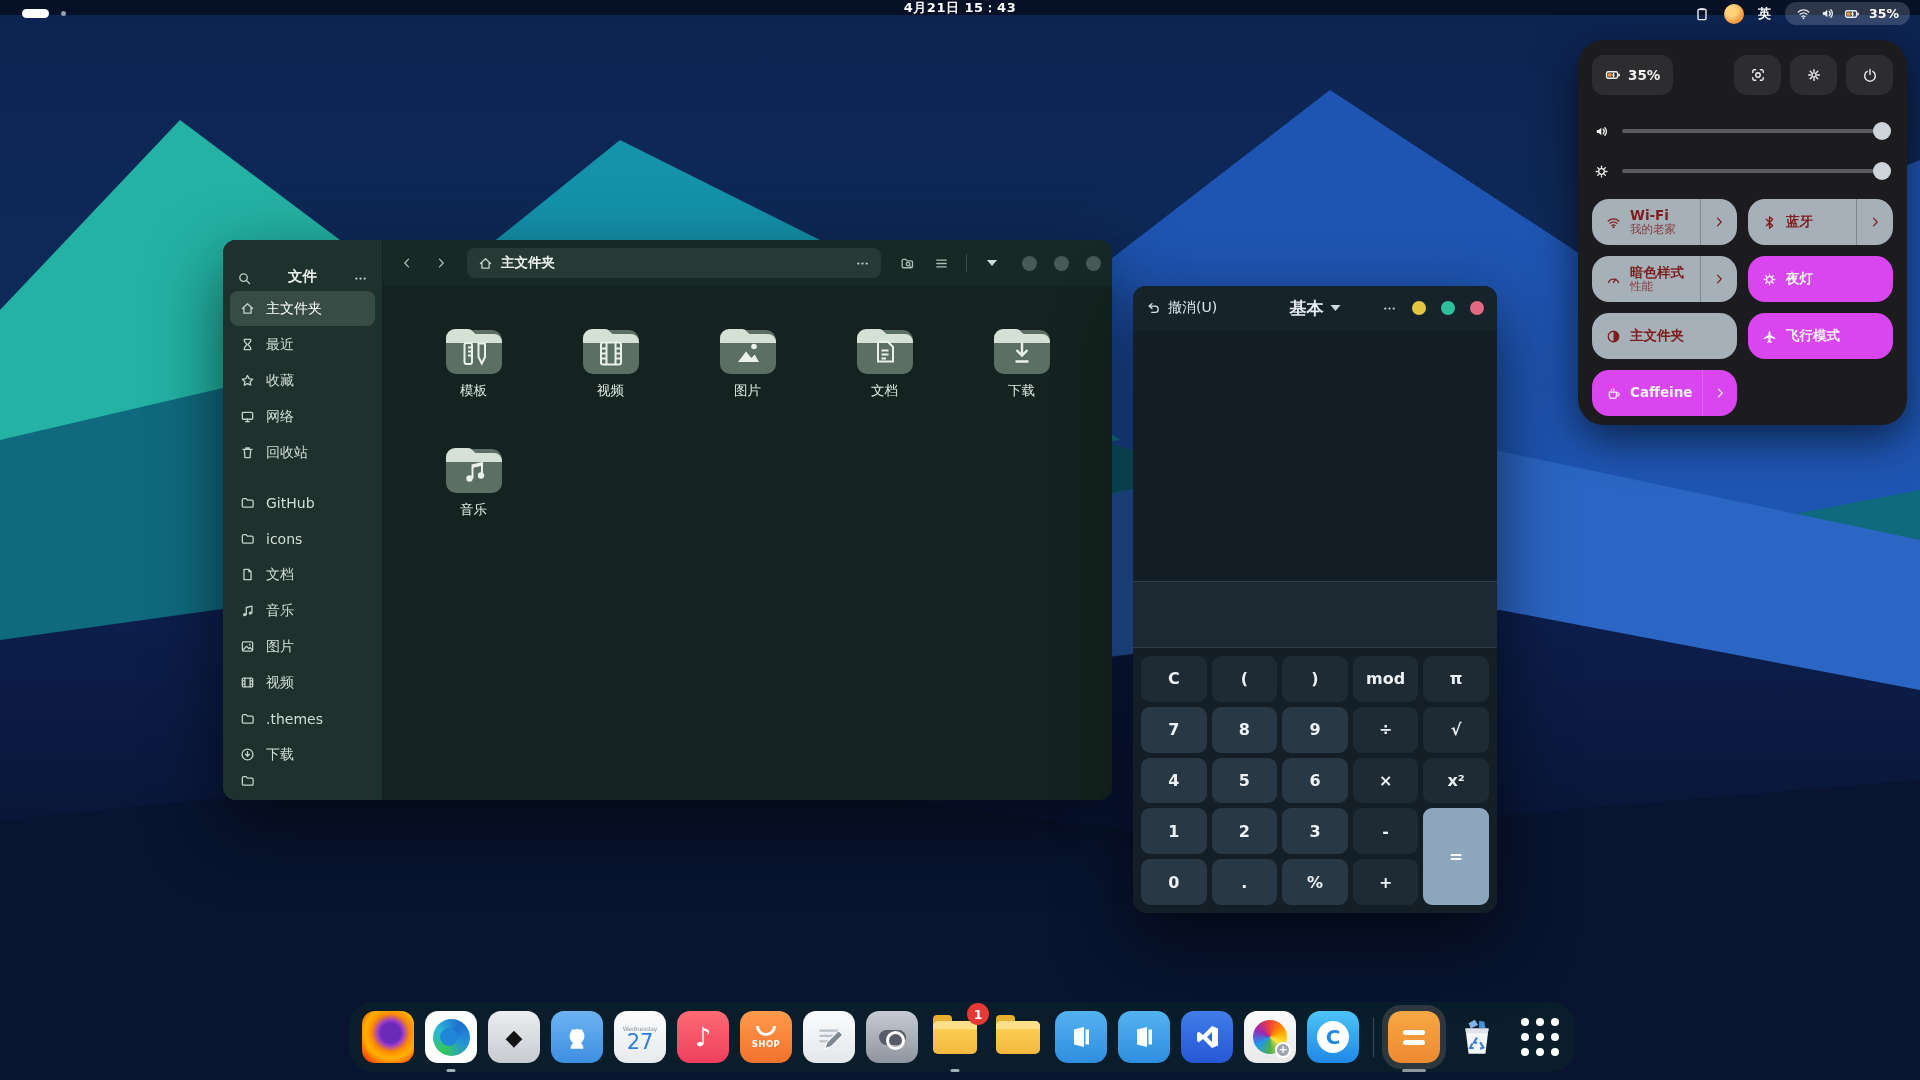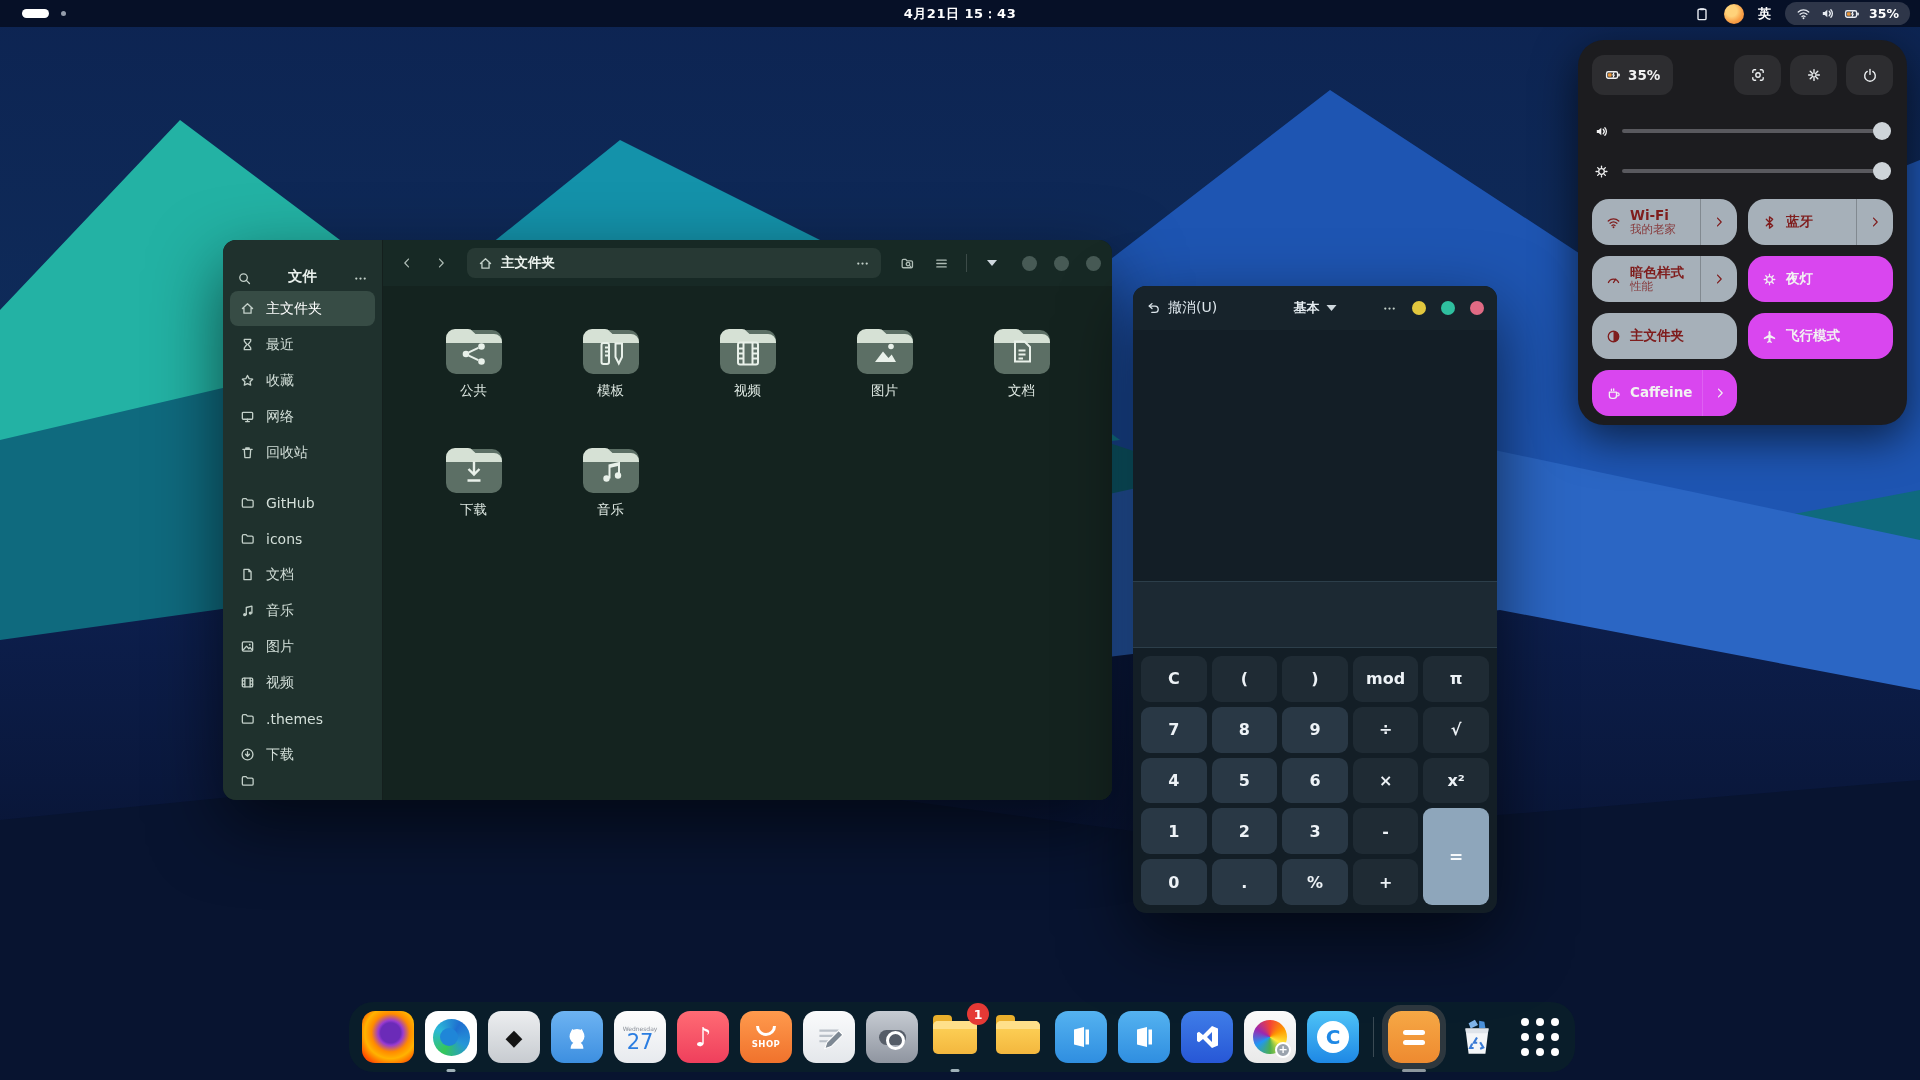--- a/index.html
+++ b/index.html
@@ -5,21 +5,21 @@
   * { margin:0; padding:0; box-sizing:border-box; }
   html,body { width:1920px; height:1080px; overflow:hidden; background:#0a1730;
     font-family:"DejaVu Sans","Liberation Sans",sans-serif; }
   .screen { position:relative; width:1920px; height:1080px; overflow:hidden; }
   svg { display:block; }
 
   
   .wallpaper { position:absolute; inset:0; }
 
   
-  .topbar { position:absolute; left:0; top:0; width:1920px; height:27px;
+  .topbar { position:absolute; left:0; top:0; width:1920px; height:15px;
     background:rgba(6,14,34,.9); display:flex; align-items:center; color:#fff; z-index:40; }
   .ws { position:absolute; left:22px; top:0; height:27px; display:flex; align-items:center; gap:12px; }
   .ws-pill { width:27px; height:9px; border-radius:5px; background:#fff; display:inline-block; }
   .ws-dot  { width:5px; height:5px; border-radius:50%; background:#949dab; display:inline-block; }
   .clock { position:absolute; left:50%; transform:translateX(-50%); font-size:13px; font-weight:bold; letter-spacing:.5px; }
   .tray { position:absolute; right:10px; top:0; height:27px; display:flex; align-items:center; gap:14px; }
   .tray .ic { color:#e8ecf2; display:flex; align-items:center; }
   .avatar { width:20px; height:20px; border-radius:50%;
     background:radial-gradient(circle at 38% 35%, #ffd27a 0 30%, #f9a148 60%, #ef7f2e 100%); }
   .ime { font-size:13px; font-weight:bold; }
@@ -84,21 +84,21 @@
   .desk i { width:6px; height:3.5px; border-radius:1.5px; background:#cfdacf; }
 
   
   .cwin { position:absolute; left:1133px; top:238px; width:364px; height:627px; border-radius:13px;
     overflow:hidden; box-shadow:0 26px 70px rgba(0,0,0,.6); background:#131e26;
     display:flex; flex-direction:column; z-index:10; color:#e6edf2;margin-top:48px; }
   .chead { height:44px; background:#17232b; display:flex; align-items:center; padding:0 13px;
     gap:8px; position:relative; }
   .c-undo { display:flex; align-items:center; gap:7px; font-size:14px; color:#dde6ec; }
   .c-mode { position:absolute; left:50%; transform:translateX(-50%); display:flex; align-items:center;
-    gap:7px; font-size:13px; font-weight:bold; }
+    gap:7px; font-size:17px; font-weight:bold; }
   .caret { width:0; height:0; border-left:5px solid transparent; border-right:5px solid transparent;
     border-top:6px solid #cfd8de; }
   .c-right { margin-left:auto; display:flex; align-items:center; gap:15px; }
   .cdot { width:14px; height:14px; border-radius:50%; }
   .c-hist { height:251px; background:#131e26; }
   .c-entry { height:67px; background:#1c2933; border-top:1px solid #2c3e4a;
     border-bottom:1px solid #2c3e4a; display:flex; align-items:center; padding:0 16px;
     font-size:22px; }
   .c-keys { flex:1; display:grid; grid-template-columns:repeat(5,1fr);
     grid-template-rows:repeat(5,1fr); gap:5px; padding:8px; }
@@ -592,37 +592,20 @@
         <span class="wdot"></span>
         <span class="wdot"></span>
         <span class="wdot"></span>
       </div>
       <div class="fbody">
           <div class="fitem">
             <span>
               <svg width="58" height="52" viewBox="0 0 58 52">
                 <rect x="1" y="7" width="56" height="44" rx="10" fill="#5c6f65"></rect>
                 <path d="M1 20 V15 a9 9 0 0 1 9 -9 h13 a6 6 0 0 1 4.8 2.4 L30.5 11 h18.5 a8 8 0 0 1 8 8 v1 z" fill="#d6e1d5"></path>
-                <g fill="#e9f1ea">
-                  <circle cx="21" cy="31" r="3.3"></circle>
-                  <circle cx="36.5" cy="23.5" r="3.3"></circle>
-                  <circle cx="36.5" cy="38.5" r="3.3"></circle>
-                </g>
-                <g stroke="#e9f1ea" stroke-width="2">
-                  <path d="M23.8 29.4l9.5-4.6M23.8 32.6l9.5 4.6"></path>
-                </g>
-              </svg>
-            </span>
-            <span>公共</span>
-          </div>
-          <div class="fitem">
-            <span>
-              <svg width="58" height="52" viewBox="0 0 58 52">
-                <rect x="1" y="7" width="56" height="44" rx="10" fill="#5c6f65"></rect>
-                <path d="M1 20 V15 a9 9 0 0 1 9 -9 h13 a6 6 0 0 1 4.8 2.4 L30.5 11 h18.5 a8 8 0 0 1 8 8 v1 z" fill="#d6e1d5"></path>
                 <g stroke="#e9f1ea" stroke-width="2" fill="none">
                   <rect x="19.5" y="20" width="7.5" height="21" rx="2"></rect>
                   <path d="M23 24.5h4M23 28.5h4M23 32.5h4"></path>
                   <path d="M33.5 20.5h6.5v13.5l-3.2 6.5-3.3-6.5z"></path>
                 </g>
               </svg>
             </span>
             <span>模板</span>
           </div>
           <div class="fitem">

